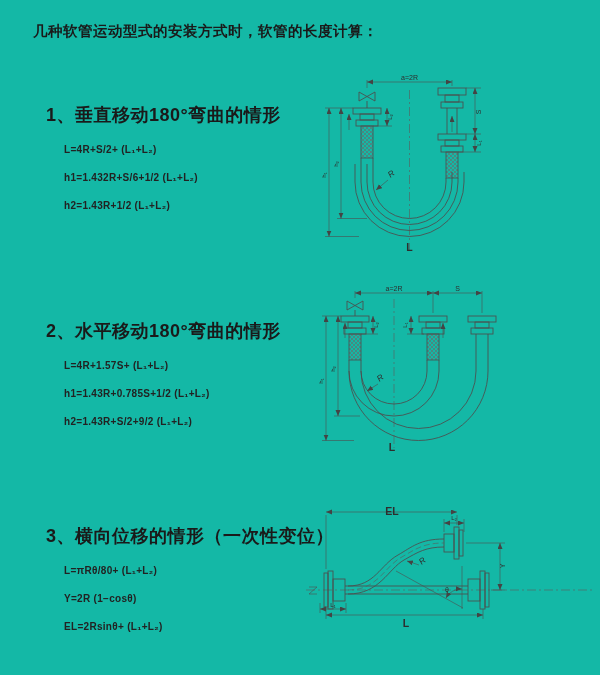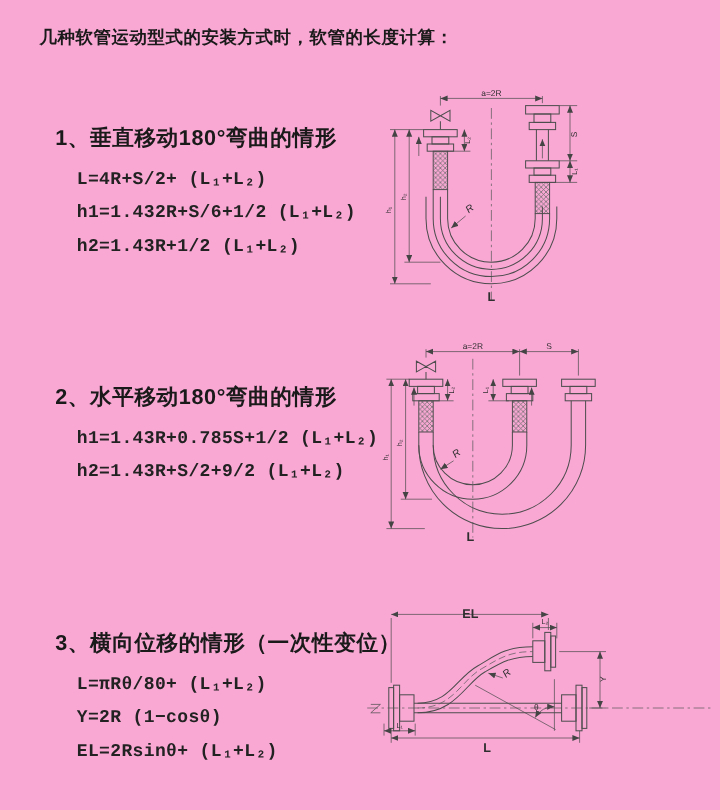--- a/index.html
+++ b/index.html
@@ -1,28 +1,28 @@
 <!DOCTYPE html>
 <html><head>
 <meta charset="utf-8">
 <style>
   html,body{margin:0;padding:0;background:#ffffff;}
   body{
     width:600px;height:675px;position:relative;overflow:hidden;
     font-family:"Liberation Sans","DejaVu Sans",sans-serif;
     color:#1c1c1c;
   }
-  .page{position:absolute;inset:0;background:#f9a8d4;}
+  .page{position:absolute;inset:0;background:#14b8a6;}
   .doc-title{
     position:absolute;left:33px;top:22px;
     font-size:14.5px;font-weight:700;letter-spacing:.5px;color:#1a1a1a;
   }
   .section{position:absolute;left:46px;}
   .section .heading{font-size:18px;font-weight:700;letter-spacing:.5px;margin:0 0 9px 0;color:#1a1a1a;}
-  .section .formula{font-size:15px;font-weight:600;letter-spacing:.3px;line-height:28px;margin-left:18px;color:#222;font-family:Liberation Mono, monospace;}
+  .section .formula{font-size:10px;font-weight:600;letter-spacing:.3px;line-height:28px;margin-left:18px;color:#222;}
   #sec1{top:103px;}
   #sec2{top:303px;margin-top:16px;}
   #sec3{top:524px;}
   .diag{position:absolute;}
   #diag1{left:315px;top:72px;}
   #diag2{left:312px;top:283px;}
   #diag3{left:300px;top:503px;}
   svg{display:block;}
   svg .ln{stroke:#4d4d4d;stroke-width:.85;fill:none;}
   svg .thin{stroke:#4d4d4d;stroke-width:.6;fill:none;}
@@ -43,20 +43,21 @@
 
   <div class="section" id="sec1">
     <div class="heading">1、垂直移动180°弯曲的情形</div>
     <div class="formula">L=4R+S/2+ (L₁+L₂)</div>
     <div class="formula">h1=1.432R+S/6+1/2 (L₁+L₂)</div>
     <div class="formula">h2=1.43R+1/2 (L₁+L₂)</div>
   </div>
 
   <div class="section" id="sec2">
     <div class="heading">2、水平移动180°弯曲的情形</div>
+    <div class="formula">L=4R+1.57S+ (L₁+L₂)</div>
     <div class="formula">h1=1.43R+0.785S+1/2 (L₁+L₂)</div>
     <div class="formula">h2=1.43R+S/2+9/2 (L₁+L₂)</div>
   </div>
 
   <div class="section" id="sec3">
     <div class="heading">3、横向位移的情形（一次性变位）</div>
     <div class="formula">L=πRθ/80+ (L₁+L₂)</div>
     <div class="formula">Y=2R (1−cosθ)</div>
     <div class="formula">EL=2Rsinθ+ (L₁+L₂)</div>
   </div>

